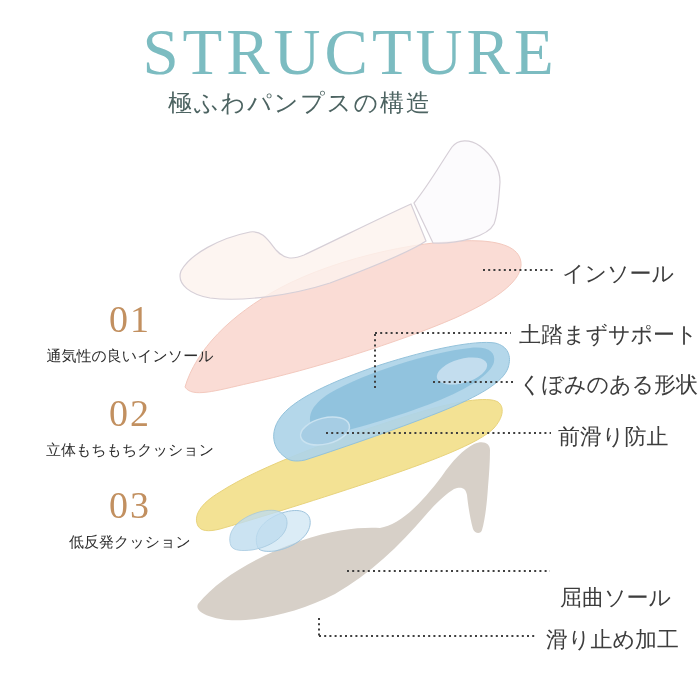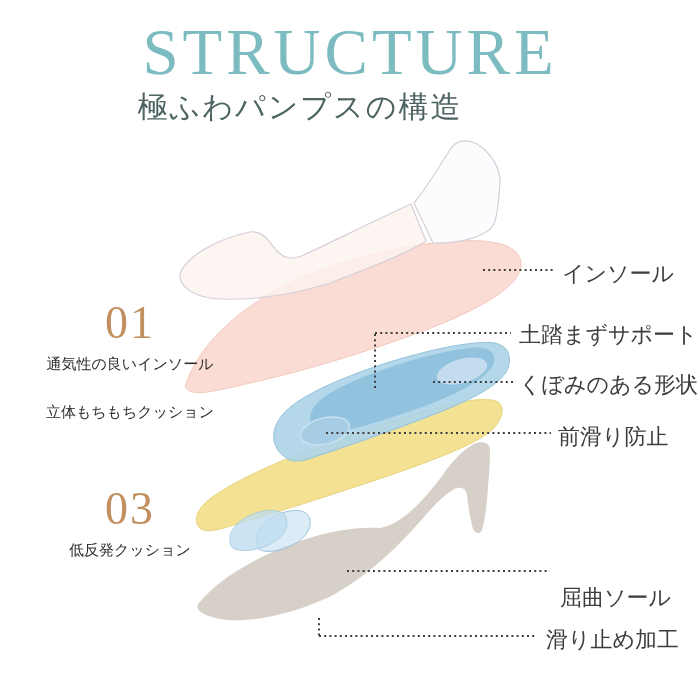--- a/index.html
+++ b/index.html
@@ -11,24 +11,24 @@
     --cushion_yellow:#f3e294; --cushion_yellow_edge:#e8d37c;
     --toe_cushion:#bedcef; --toe_cushion_edge:#9fc4dd;
     --outsole:#d7d0c8;
   }
   html,body{margin:0;padding:0;background:#ffffff;}
   .page{position:relative;width:700px;height:700px;background:#ffffff;overflow:hidden;
         font-family:"Liberation Serif","DejaVu Serif",serif;}
   .title{position:absolute;top:20px;left:0;width:700px;text-align:center;
          font-size:65px;font-weight:400;letter-spacing:4px;color:var(--title);line-height:1;}
   .subtitle{position:absolute;top:90px;left:0;width:600px;text-align:center;
-         font-size:30px;font-weight:500;letter-spacing:2px;color:var(--subtitle);line-height:1.1;}
+         font-size:24px;font-weight:500;letter-spacing:2px;color:var(--subtitle);line-height:1.1;}
   .diagram{position:absolute;top:0;left:0;width:700px;height:700px;}
   .feature{position:absolute;left:15px;width:230px;text-align:center;}
-  .feature .num{display:block;font-size:46px;line-height:1;letter-spacing:2px;color:var(--number);}
+  .feature .num{display:block;font-size:38px;line-height:1;letter-spacing:2px;color:var(--number);}
   .feature .lbl{display:block;margin-top:9px;font-size:15px;line-height:1.2;color:var(--text);white-space:nowrap;}
   .f1{top:300px;} .f2{top:394px;} .f3{top:486px;}
   .rlabel{position:absolute;font-size:22px;line-height:1.2;color:var(--label);white-space:nowrap;font-weight:400;}
   .r0{left:562px;top:261px;} .r1{left:519px;top:322px;} .r2{left:519px;top:372px;}
   .r3{left:558px;top:424px;} .r4{left:560px;top:561px;margin-top:24px;} .r5{left:546px;top:627px;}
 </style>
 </head>
 <body>
 
 <div class="page">
@@ -93,20 +93,21 @@
       <line x1="319" y1="618" x2="319" y2="636"></line>
       <line x1="319" y1="636" x2="537" y2="636"></line>
     </g>
   </svg>
 
   <div class="feature f1">
     <span class="num">01</span>
     <span class="lbl">通気性の良いインソール</span>
   </div>
   <div class="feature f2">
+    <span class="num">02</span>
     <span class="lbl">立体もちもちクッション</span>
   </div>
   <div class="feature f3">
     <span class="num">03</span>
     <span class="lbl">低反発クッション</span>
   </div>
 
   <div class="rlabel r0">インソール</div>
   <div class="rlabel r1">土踏まずサポート</div>
   <div class="rlabel r2">くぼみのある形状</div>

